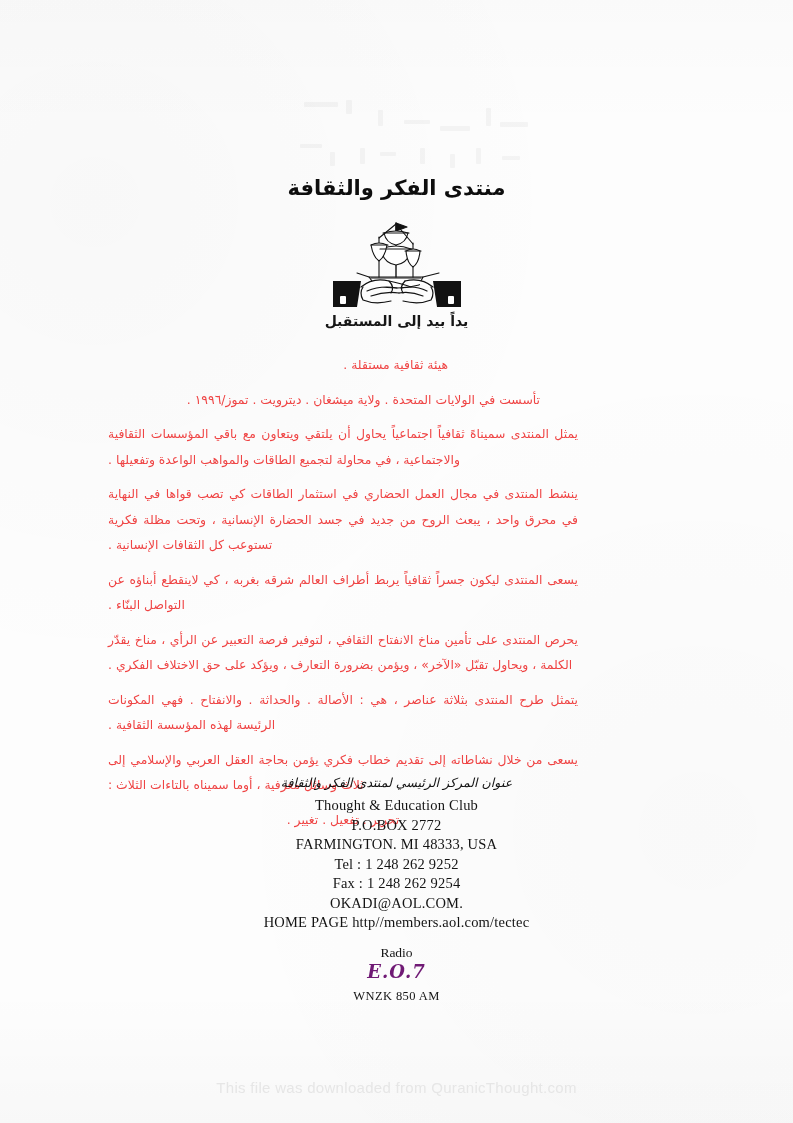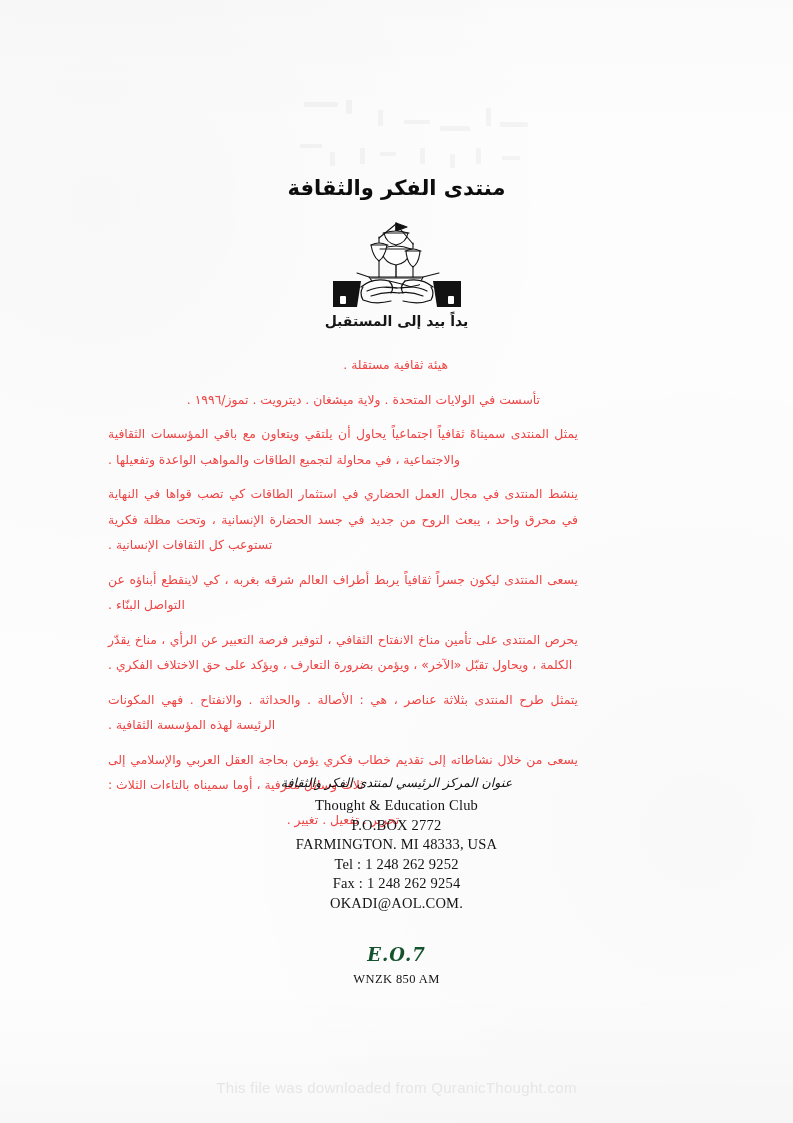--- a/index.html
+++ b/index.html
@@ -157,21 +157,21 @@
     font-size: 13.5px;
     line-height: 17px;
   }
   .radio-mark {
     font-family: "DejaVu Serif", serif;
     font-style: italic;
     font-weight: 700;
     font-size: 18px;
     letter-spacing: 1px;
     line-height: 22px;
-    color: #14532d;
+    color: #701a75;
   }
   .radio-station {
     font-size: 12.5px;
     line-height: 18px;
     letter-spacing: 0.4px;
     margin-top: 4px;
   }
 
   
   .watermark {
@@ -291,22 +291,24 @@
   </div>
 
   <div class="address">
     <div class="ar-line">عنوان المركز الرئيسي لمنتدى الفكر والثقافة</div>
     <div class="line">Thought &amp; Education Club</div>
     <div class="line">P.O.BOX 2772</div>
     <div class="line">FARMINGTON. MI 48333, USA</div>
     <div class="line">Tel : 1 248 262 9252</div>
     <div class="line">Fax : 1 248 262 9254</div>
     <div class="line">OKADI@AOL.COM.</div>
+    <div class="line">HOME PAGE http//members.aol.com/tectec</div>
   </div>
 
   <div class="radio-block">
+    <div class="radio-label">Radio</div>
     <div class="radio-mark">E.O.7</div>
     <div class="radio-station">WNZK 850 AM</div>
   </div>
 
   <div class="watermark">This file was downloaded from QuranicThought.com</div>
 
 </div>
 
 </body></html>

